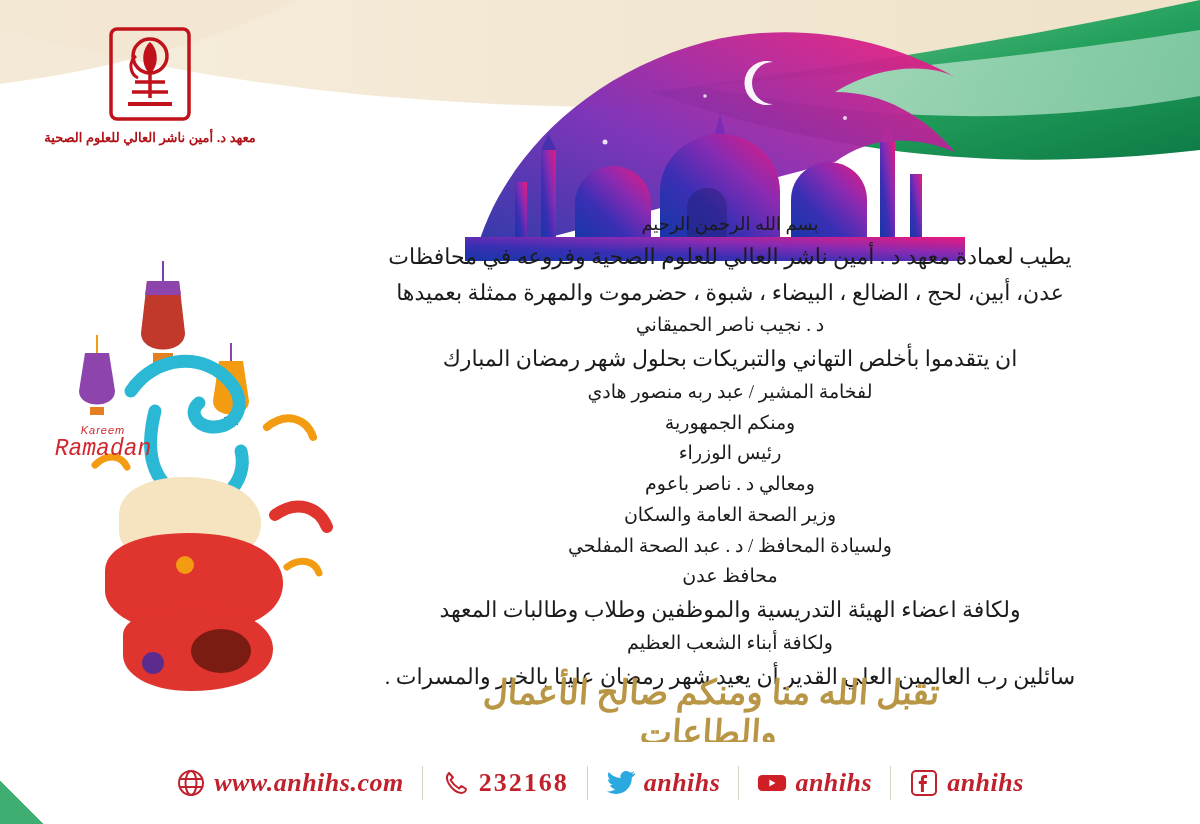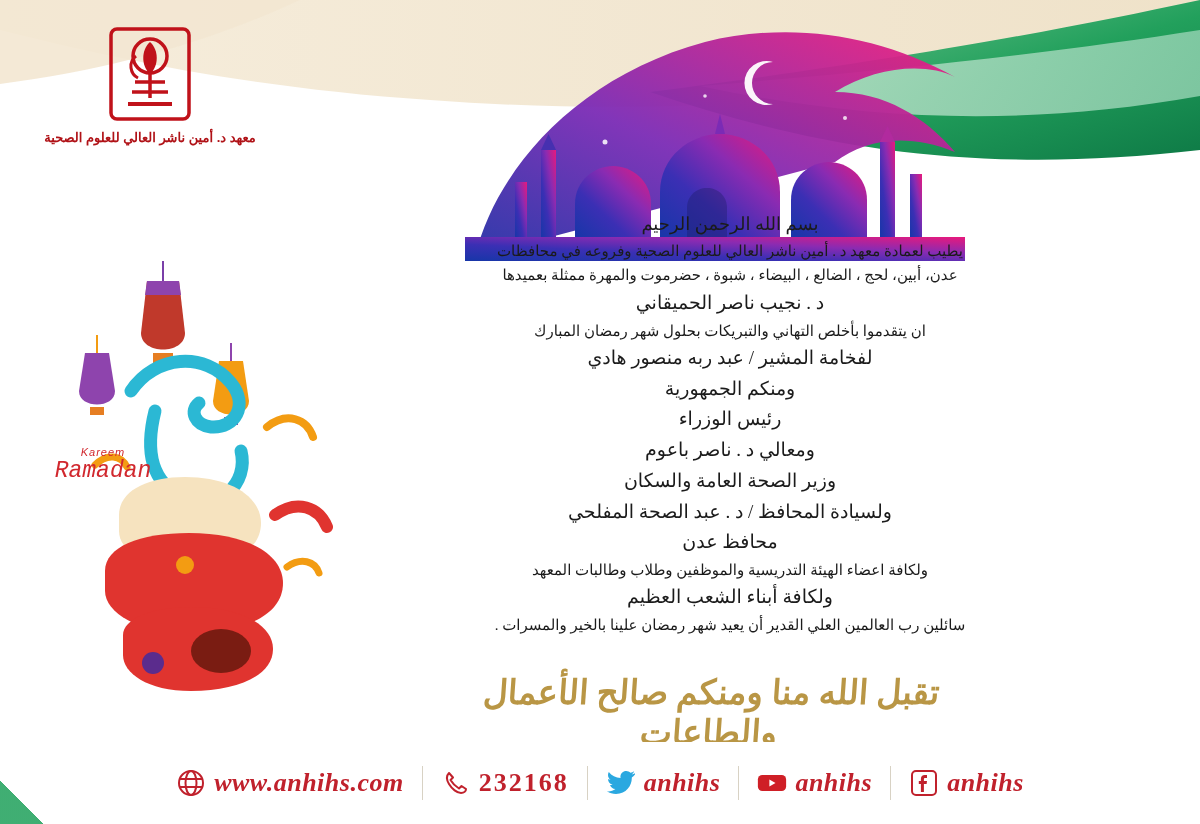--- a/index.html
+++ b/index.html
@@ -32,21 +32,21 @@
     font-size:13px;font-weight:bold;color:#b01217;
     direction:rtl;white-space:nowrap;
   }
 
   
   .mosque-art{position:absolute;top:22px;left:455px;width:530px;height:250px;}
 
   
   .calligraphy-art{position:absolute;top:215px;left:35px;width:330px;height:500px;}
   .ramadan-badge{
-    position:absolute;left:38px;top:446px;width:130px;text-align:center;
+    position:absolute;left:38px;top:424px;width:130px;text-align:center;
     color:#d1282e;
   }
   .ramadan-badge .kareem{font-size:11px;font-style:italic;letter-spacing:1px;}
   .ramadan-badge .rmd{font-size:23px;font-style:italic;font-family:Liberation Mono, monospace;}
 
   
   .body-text{
     position:absolute;
     top:210px;left:300px;width:860px;
     text-align:center;
@@ -54,21 +54,21 @@
     color:#1b1b1b;
     font-family:"Liberation Serif", serif;
   }
   .body-text .line{
     font-size:19px;
     line-height:1.62;
     white-space:nowrap;
     letter-spacing:0.5px;
   }
   .body-text .line.basmala{font-size:18px;}
-  .body-text .line.wide{font-size:15px;}
+  .body-text .line.wide{font-size:22px;}
 
   
   .gold-line{
     position:absolute;top:672px;left:430px;width:560px;height:70px;
     text-align:center;direction:rtl;
   }
   .gold-line span{
     font-family:"Liberation Serif", serif;
     font-size:34px;
     color:#b99645;

